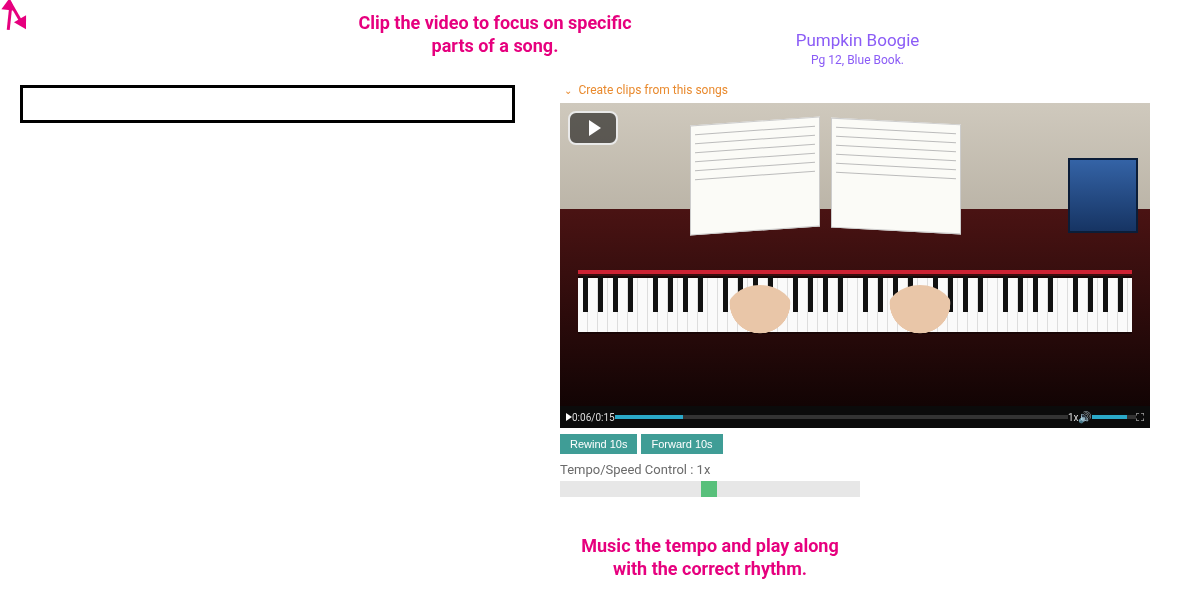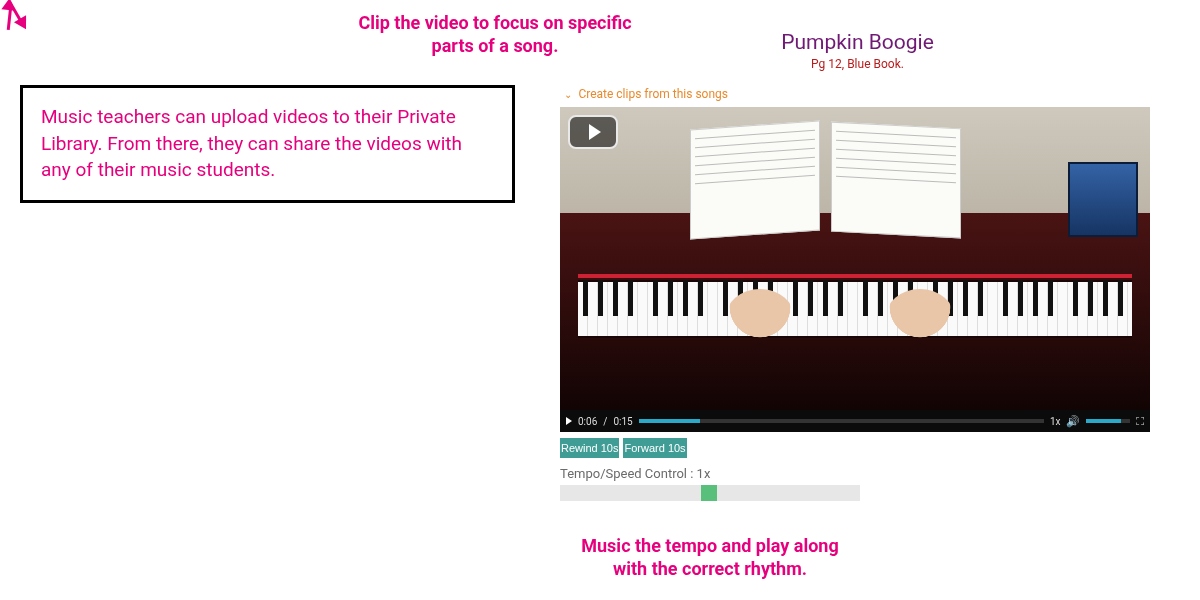--- a/index.html
+++ b/index.html
@@ -85,29 +85,29 @@
   
   .right-col {
     position: absolute;
     left: 560px;
     top: 30px;
     width: 595px;
   }
 
   .video-title {
     text-align: center;
-    font-size: 21px;
-    color: #701a75;
+    font-size: 17px;
+    color: #8b5cf6;
     font-weight: 400;
     margin-bottom: 3px;
   }
   .video-subtitle {
     text-align: center;
     font-size: 12px;
-    color: #b91c1c;
+    color: #8b5cf6;
     margin-bottom: 16px;
   }
 
   .create-clips {
     color: #e98a2e;
     font-size: 12px;
     margin-bottom: 6px;
     display: flex;
     align-items: center;
     gap: 6px;
@@ -183,21 +183,20 @@
   .controls {
     position: absolute;
     left: 0; right: 0; bottom: 0;
     height: 22px;
     background: #0b0b0b;
     display: flex;
     align-items: center;
     color: #ddd;
     font-size: 10px;
     padding: 0 6px;
-    gap: 6px;
   }
   .controls .tri-small {
     width:0; height:0;
     border-left: 6px solid #fff;
     border-top: 4px solid transparent;
     border-bottom: 4px solid transparent;
     cursor:pointer;
   }
   .progress {
     flex: 1;
@@ -216,21 +215,21 @@
   }
   .vol-fill { position:absolute; left:0; top:0; bottom:0; width:80%; background:#2aa9c9; }
   .speaker, .fullscreen { cursor:pointer; font-size:11px; }
 
   
   .skip-wrap { margin-top: 6px; display:flex; gap:4px; }
   .skip-btn {
     background: #3f9d96;
     color: #fff;
     font-size: 11px;
-    padding: 4px 1px;
+    padding: 4px 10px;
     border: none;
     cursor: pointer;
   }
 
   .tempo-label {
     margin-top: 8px;
     font-size: 13px;
     color: #6b6b6b;
   }
   .tempo-track {
@@ -259,21 +258,20 @@
     <div class="head"></div>
 </div>
 
 <div class="annotation bottom">Music the tempo and play along with the correct rhythm.</div>
 <div class="arrow-bottom">
   <div class="line"></div>
     <div class="head"></div>
 </div>
 
 <div class="info-box">
-  <p>Music teachers can upload videos to their Private Library. From there, they can share the videos with any of their music students.</p>
 </div>
 
 <div class="right-col">
   <div class="video-title">Pumpkin Boogie</div>
   <div class="video-subtitle">Pg 12, Blue Book.</div>
 
   <div class="create-clips">
     <span class="chevron">⌄</span>
     <span>Create clips from this songs</span>
   </div>

